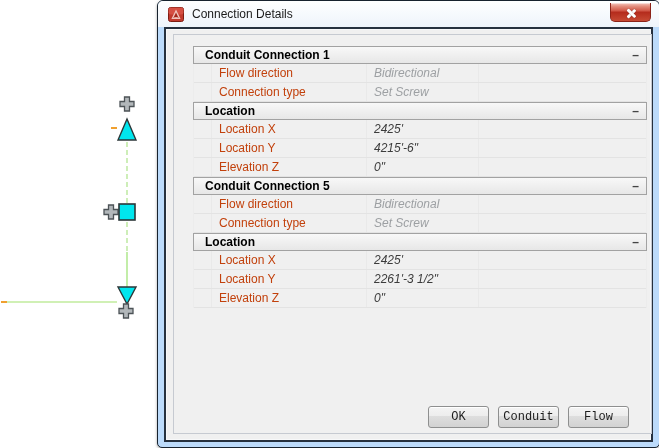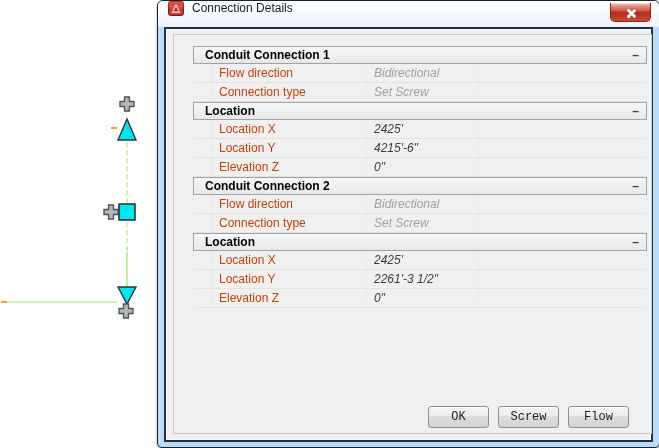--- a/index.html
+++ b/index.html
@@ -8,21 +8,21 @@
 
   
   .cad{position:absolute;left:0;top:0;width:659px;height:448px;}
 
   
   .window{position:absolute;left:157px;top:0;width:501px;height:446px;
           background:#bcdbfb;border:1px solid #17222e;border-radius:6px 6px 5px 5px;
           box-shadow:0 1px 3px rgba(0,0,0,.35);}
   .titlebar{position:absolute;left:0;top:0;right:0;height:26px;
             background:linear-gradient(#feffff,#eef4fb);
-            border-radius:5px 5px 0 0;display:flex;align-items:flex-start;padding-left:10px;box-sizing:border-box;}
+            border-radius:5px 5px 0 0;display:flex;align-items:center;padding-left:10px;box-sizing:border-box;}
   .app-icon{width:16px;height:15px;display:inline-block;flex:0 0 auto;}
   .title-text{margin-left:8px;color:#1b1b1b;}
   .close-btn{position:absolute;top:2px;right:8px;width:41px;height:19px;
              border:1px solid #8c2318;border-radius:0 0 5px 5px;border-top-width:0;
              background:linear-gradient(#f4c6bd 0%,#e28a7a 20%,#cf5343 45%,#b42b1c 50%,#c74a34 100%);
              box-shadow:inset 0 1px 0 rgba(255,255,255,.45);cursor:default;padding:0;}
   .close-x{position:relative;display:block;width:11px;height:11px;margin:2px auto 0;}
   .close-x::before,.close-x::after{content:"";position:absolute;left:4.5px;top:0;width:2.6px;height:11px;
              background:#ffffff;border-radius:1px;box-shadow:0 0 1px rgba(60,0,0,.6);}
   .close-x::before{transform:rotate(45deg);}
@@ -144,21 +144,21 @@
               <span class="cell filler"></span>
             </div>
             <div class="prow">
               <span class="cell gutter"></span>
               <span class="cell label">Elevation Z</span>
               <span class="cell value">0"</span>
               <span class="cell filler"></span>
             </div>
           </div>
           <div class="sec-header">
-            <span class="sec-title">Conduit Connection 2</span>
+            <span class="sec-title">Conduit Connection 5</span>
             <span class="collapse">–</span>
           </div>
           <div class="rows">
             <div class="prow">
               <span class="cell gutter"></span>
               <span class="cell label">Flow direction</span>
               <span class="cell value ro">Bidirectional</span>
               <span class="cell filler"></span>
             </div>
             <div class="prow">
@@ -188,17 +188,17 @@
             <div class="prow">
               <span class="cell gutter"></span>
               <span class="cell label">Elevation Z</span>
               <span class="cell value">0"</span>
               <span class="cell filler"></span>
             </div>
           </div>
         </div>
 
       <button class="btn ok">OK</button>
-      <button class="btn cancel">Screw</button>
+      <button class="btn cancel">Conduit</button>
       <button class="btn help">Flow</button>
     </div>
   </div>
 </div>
 
 </body></html>

